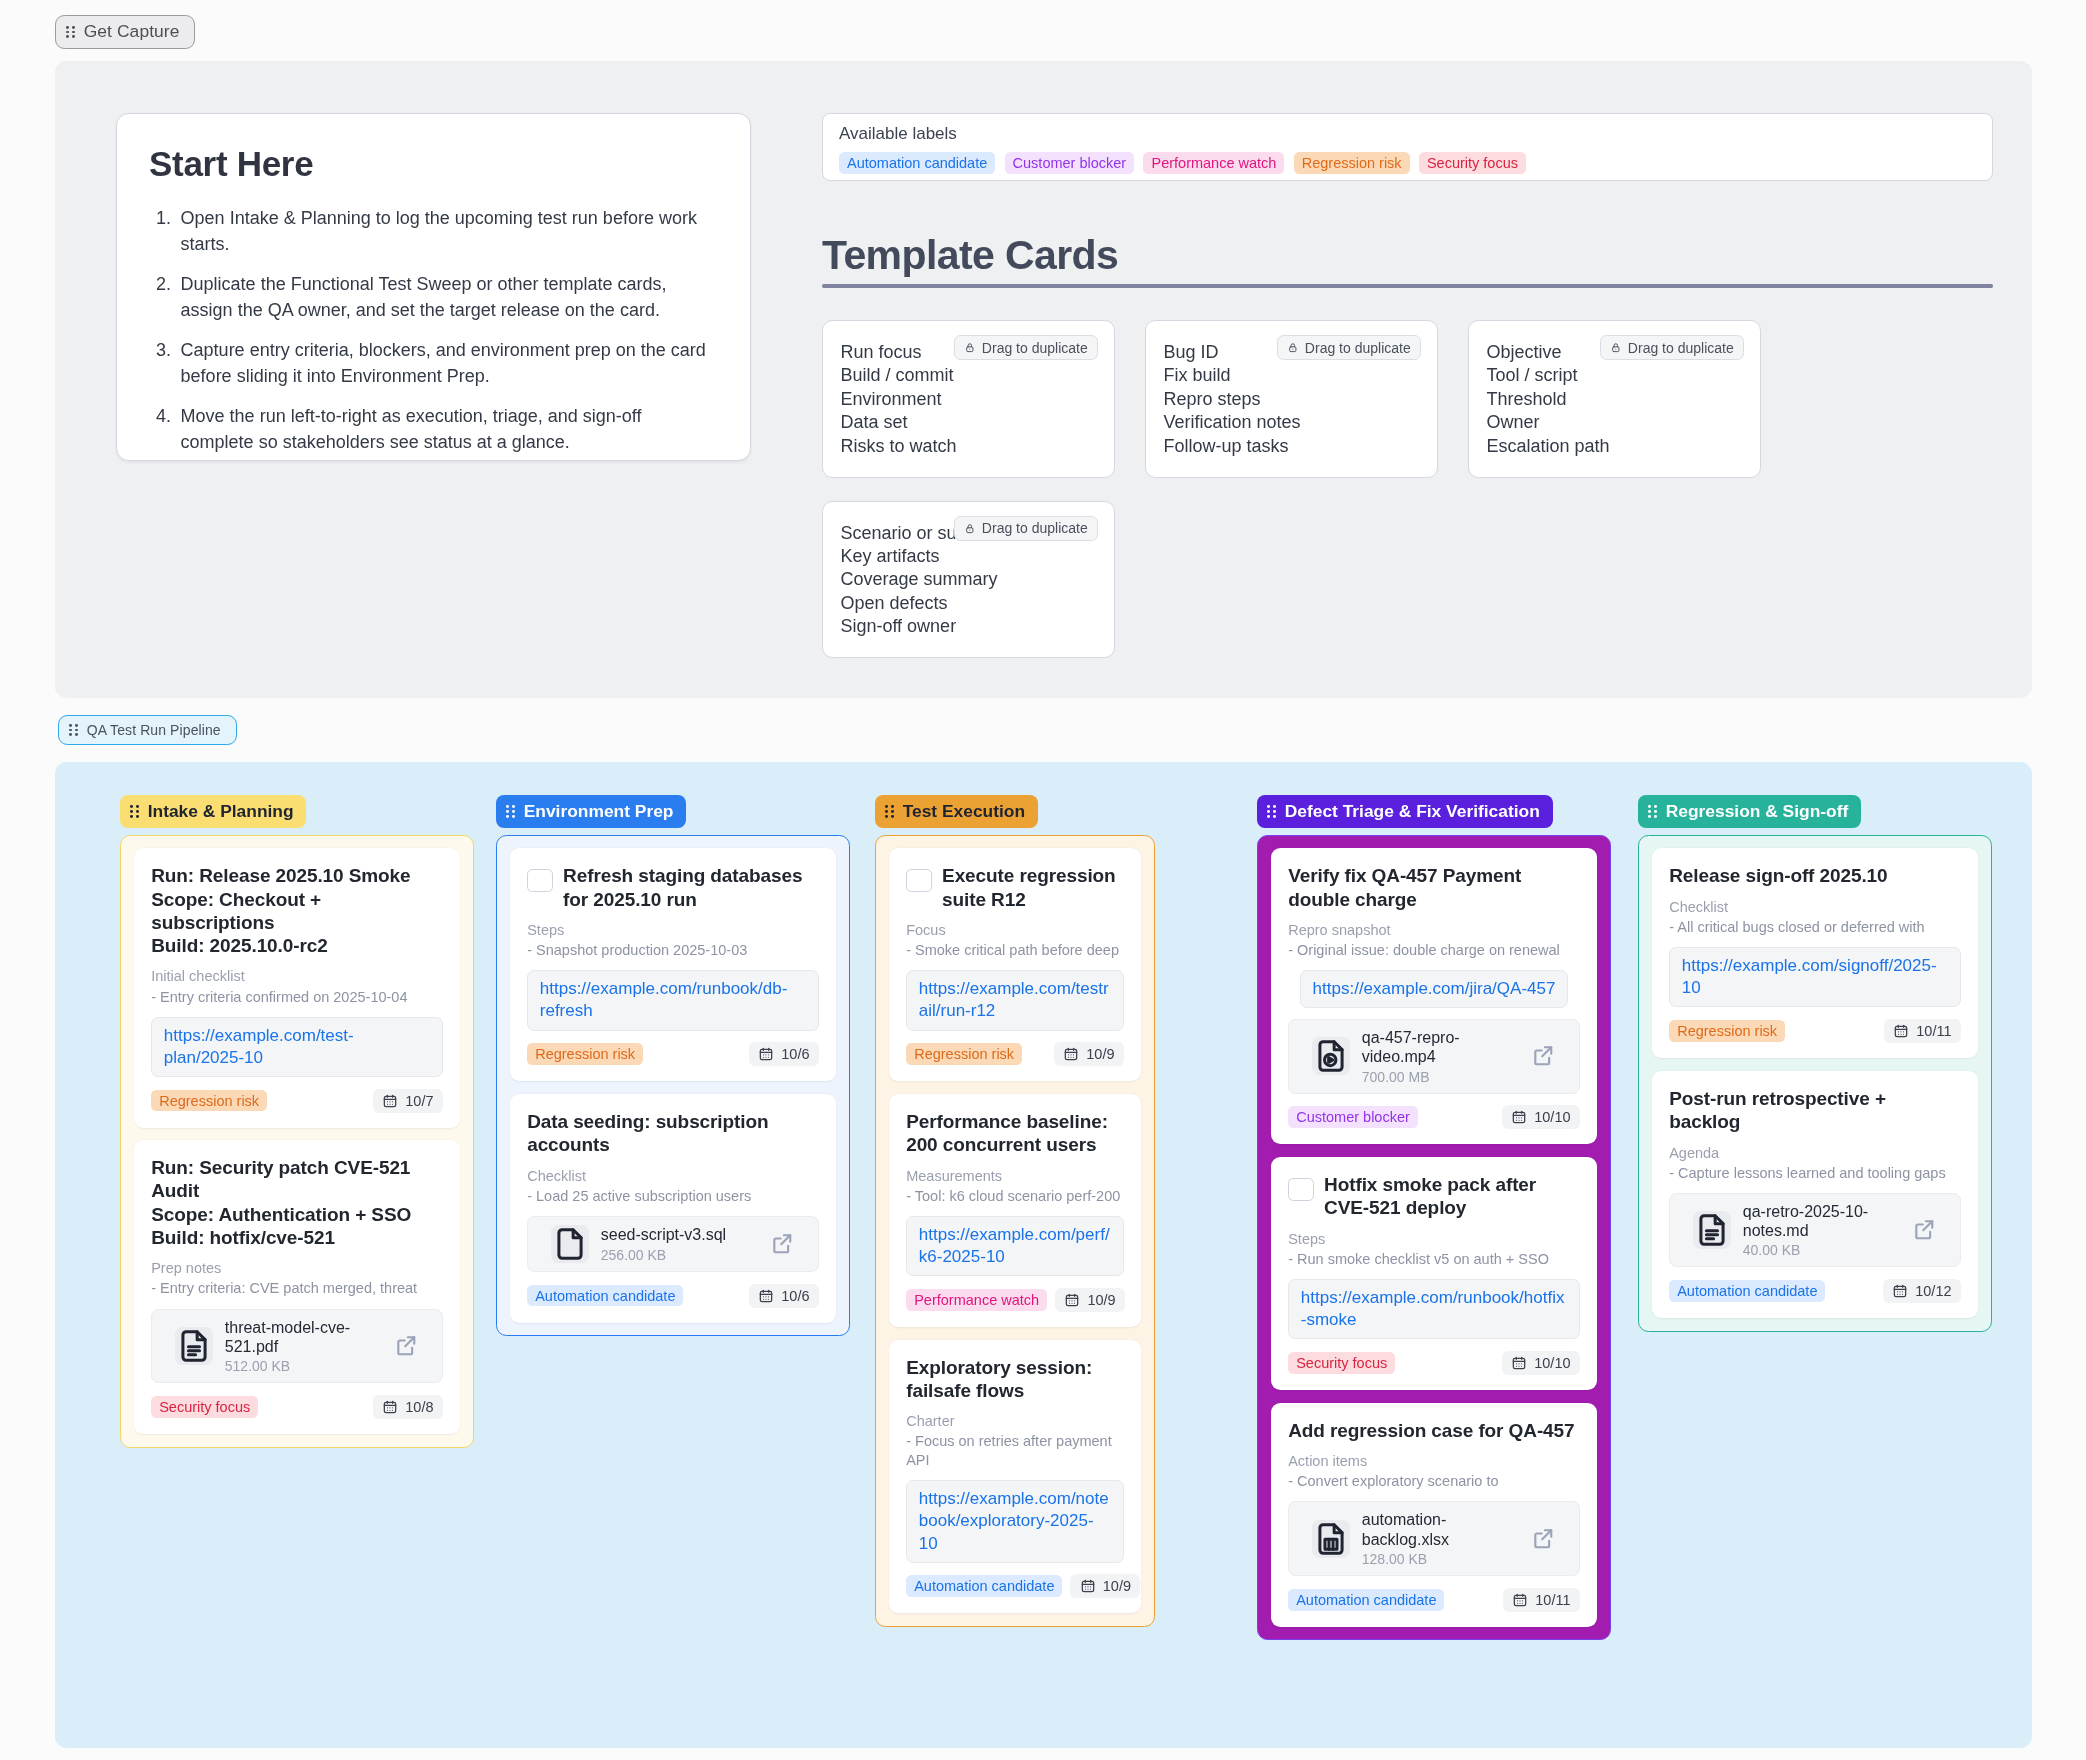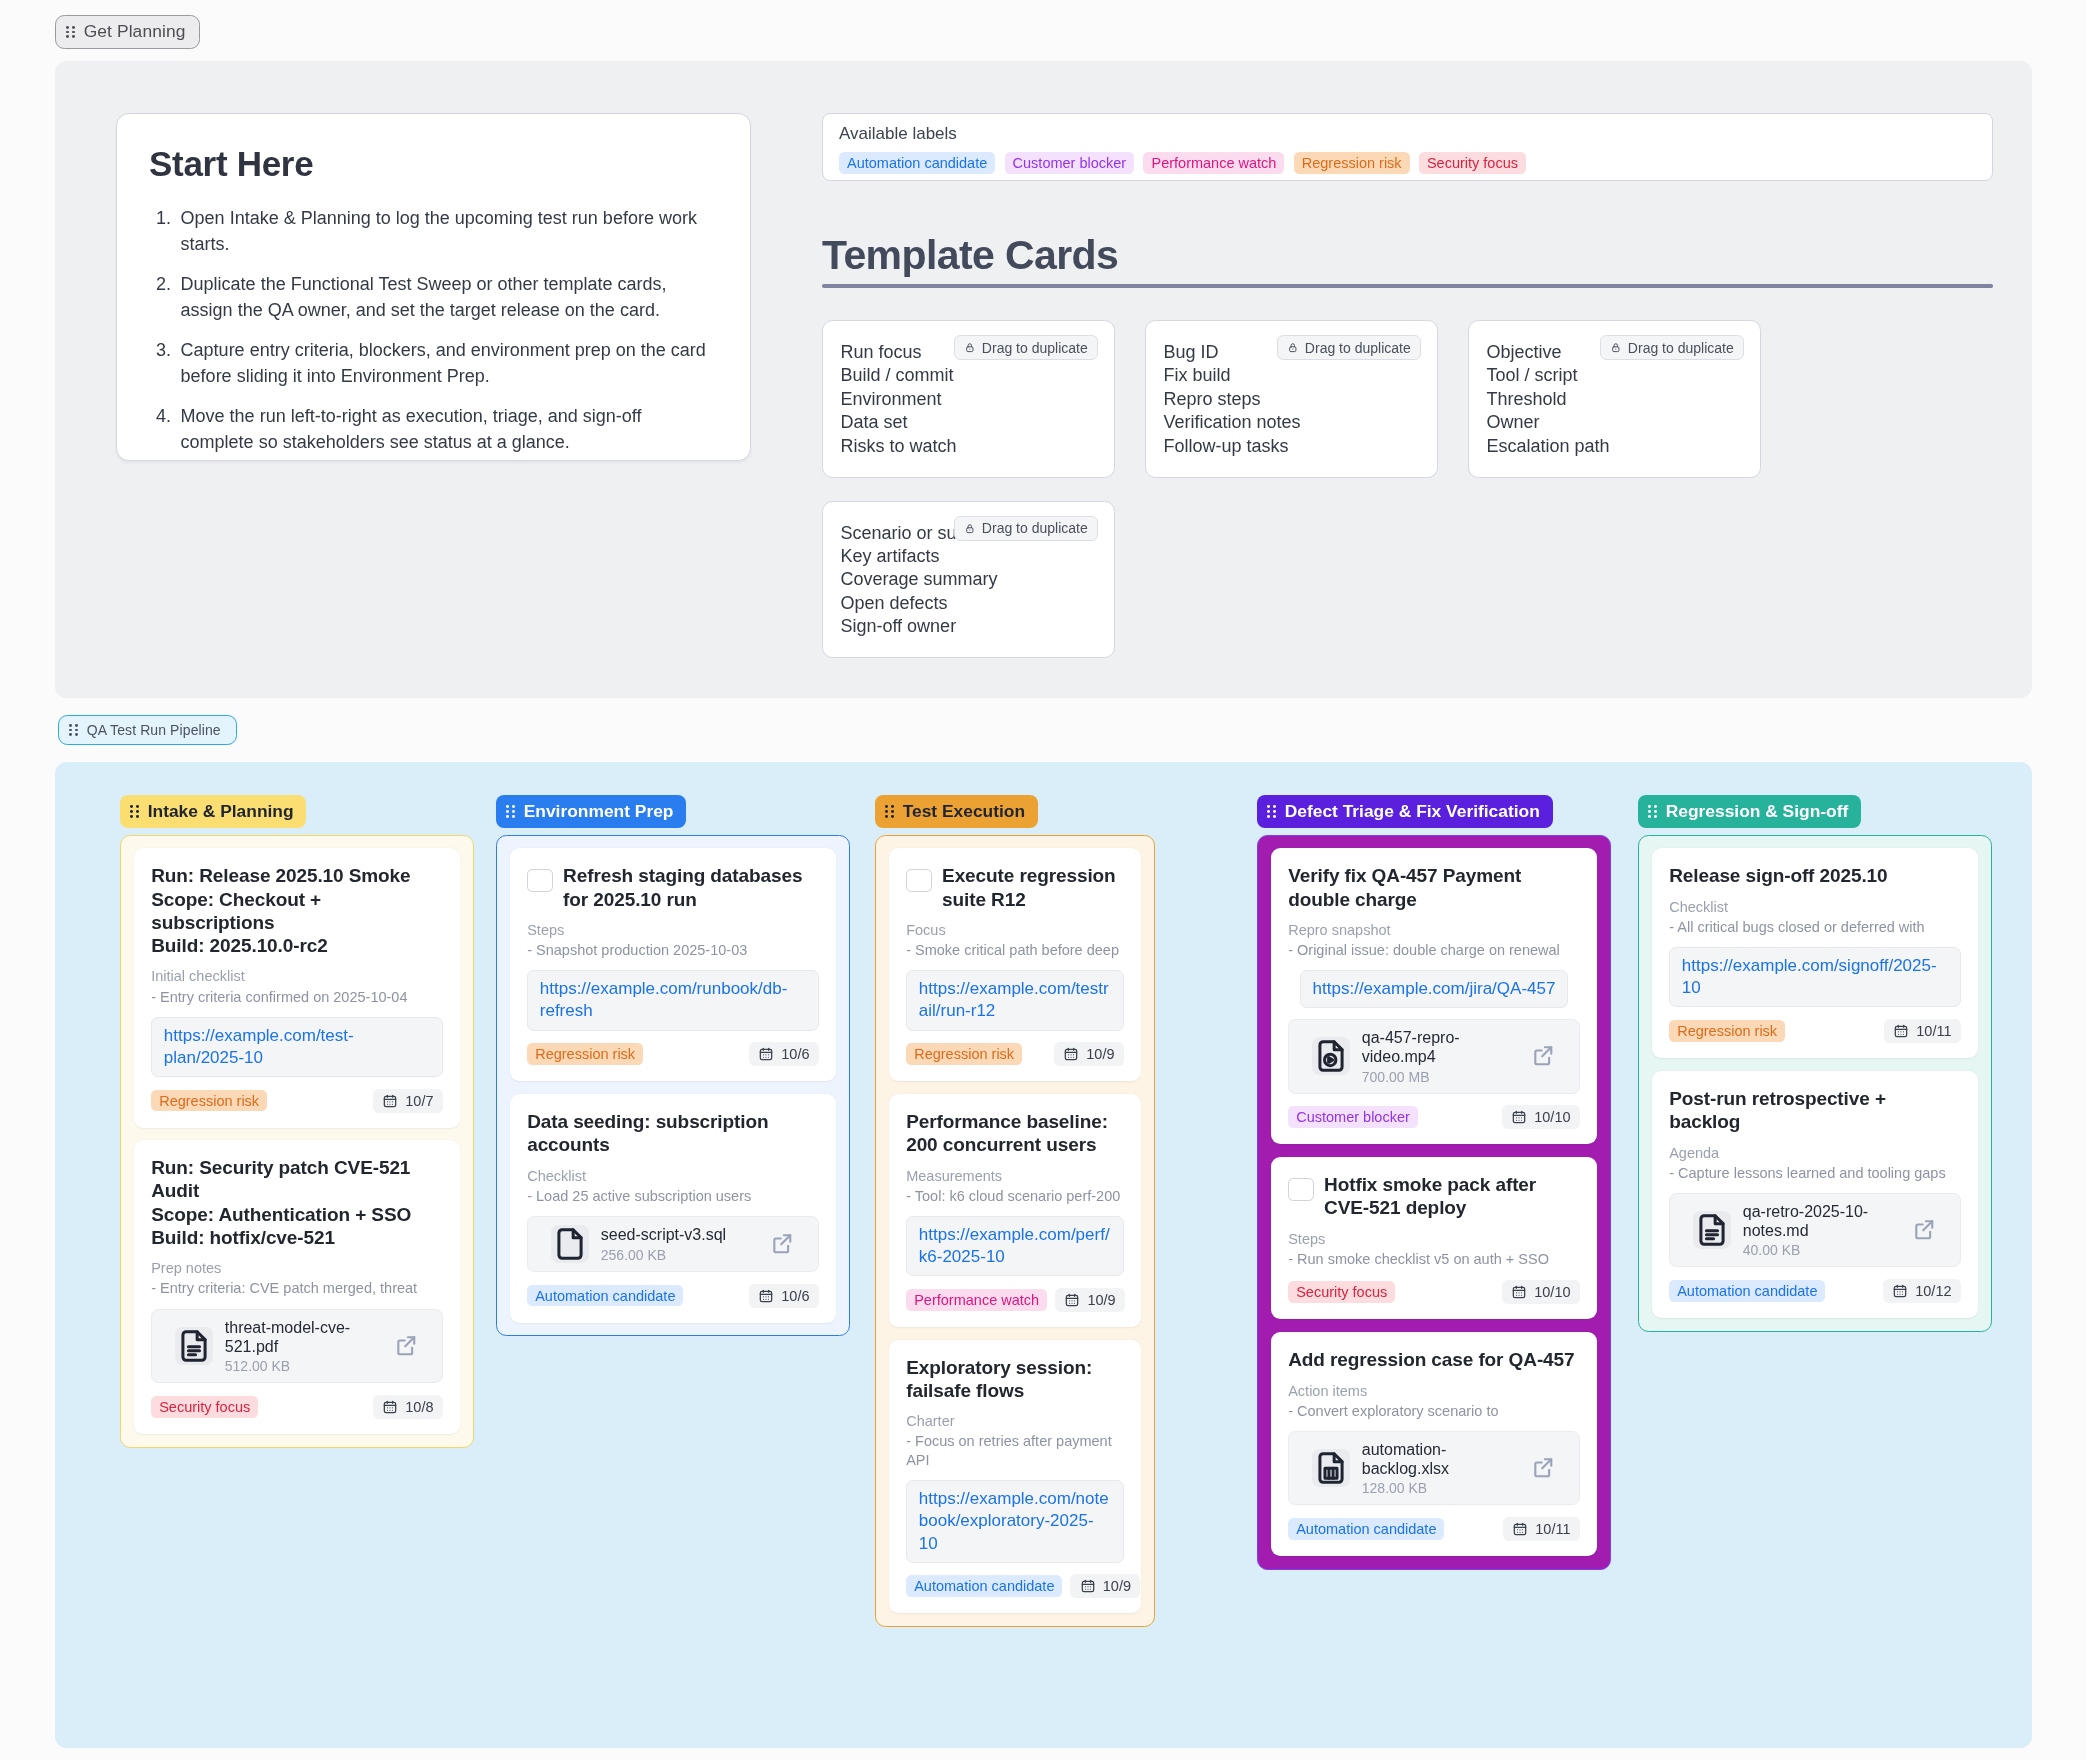--- a/index.html
+++ b/index.html
@@ -163,21 +163,21 @@
 
 <div id="getstarted-tab" class="drag-tab">
   <span class="tab-grip">
       <i></i>
       <i></i>
       <i></i>
       <i></i>
       <i></i>
       <i></i>
     </span>
-  <span>Get Planning</span>
+  <span>Get Capture</span>
 </div>
 
 <div id="getstarted-panel"></div>
 
 <div id="start-here-card">
   <h2>Start Here</h2>
   <ol id="start-here-steps">
       <li>Open Intake &amp; Planning to log the upcoming test run before work starts.</li>
       <li>Duplicate the Functional Test Sweep or other template cards, assign the QA owner, and set the target release on the card.</li>
       <li>Capture entry criteria, blockers, and environment prep on the card before sliding it into Environment Prep.</li>
@@ -616,20 +616,21 @@
         </div>
         <div class="task-card">
           <div class="tc-head">
             <span class="tc-check"></span>
             <div class="tc-title">
               <div>Hotfix smoke pack after CVE-521 deploy</div>
             </div>
           </div>
           <div class="tc-sub">Steps</div>
           <div class="tc-note">- Run smoke checklist v5 on auth + SSO</div>
+          <div class="link-chip">https://example.com/runbook/hotfix-smoke</div>
           <div class="tc-foot">
             <span class="label-chip" style="background:#fcdcdf;color:#d92340">Security focus</span>
             <span class="date-pill">
               <svg class="cal-ico" viewBox="0 0 24 24" fill="none" stroke="#3a404c" stroke-width="1.9" stroke-linecap="round" stroke-linejoin="round">
   <rect x="3.5" y="5" width="17" height="15.5" rx="2.6"></rect>
                 <path d="M3.5 9.6h17"></path>
   <path d="M8 3.5v3"></path>
                 <path d="M16 3.5v3"></path>
   <circle cx="8.3" cy="13.3" r=".85" fill="#3a404c" stroke="none"></circle>
   <circle cx="12" cy="13.3" r=".85" fill="#3a404c" stroke="none"></circle>

